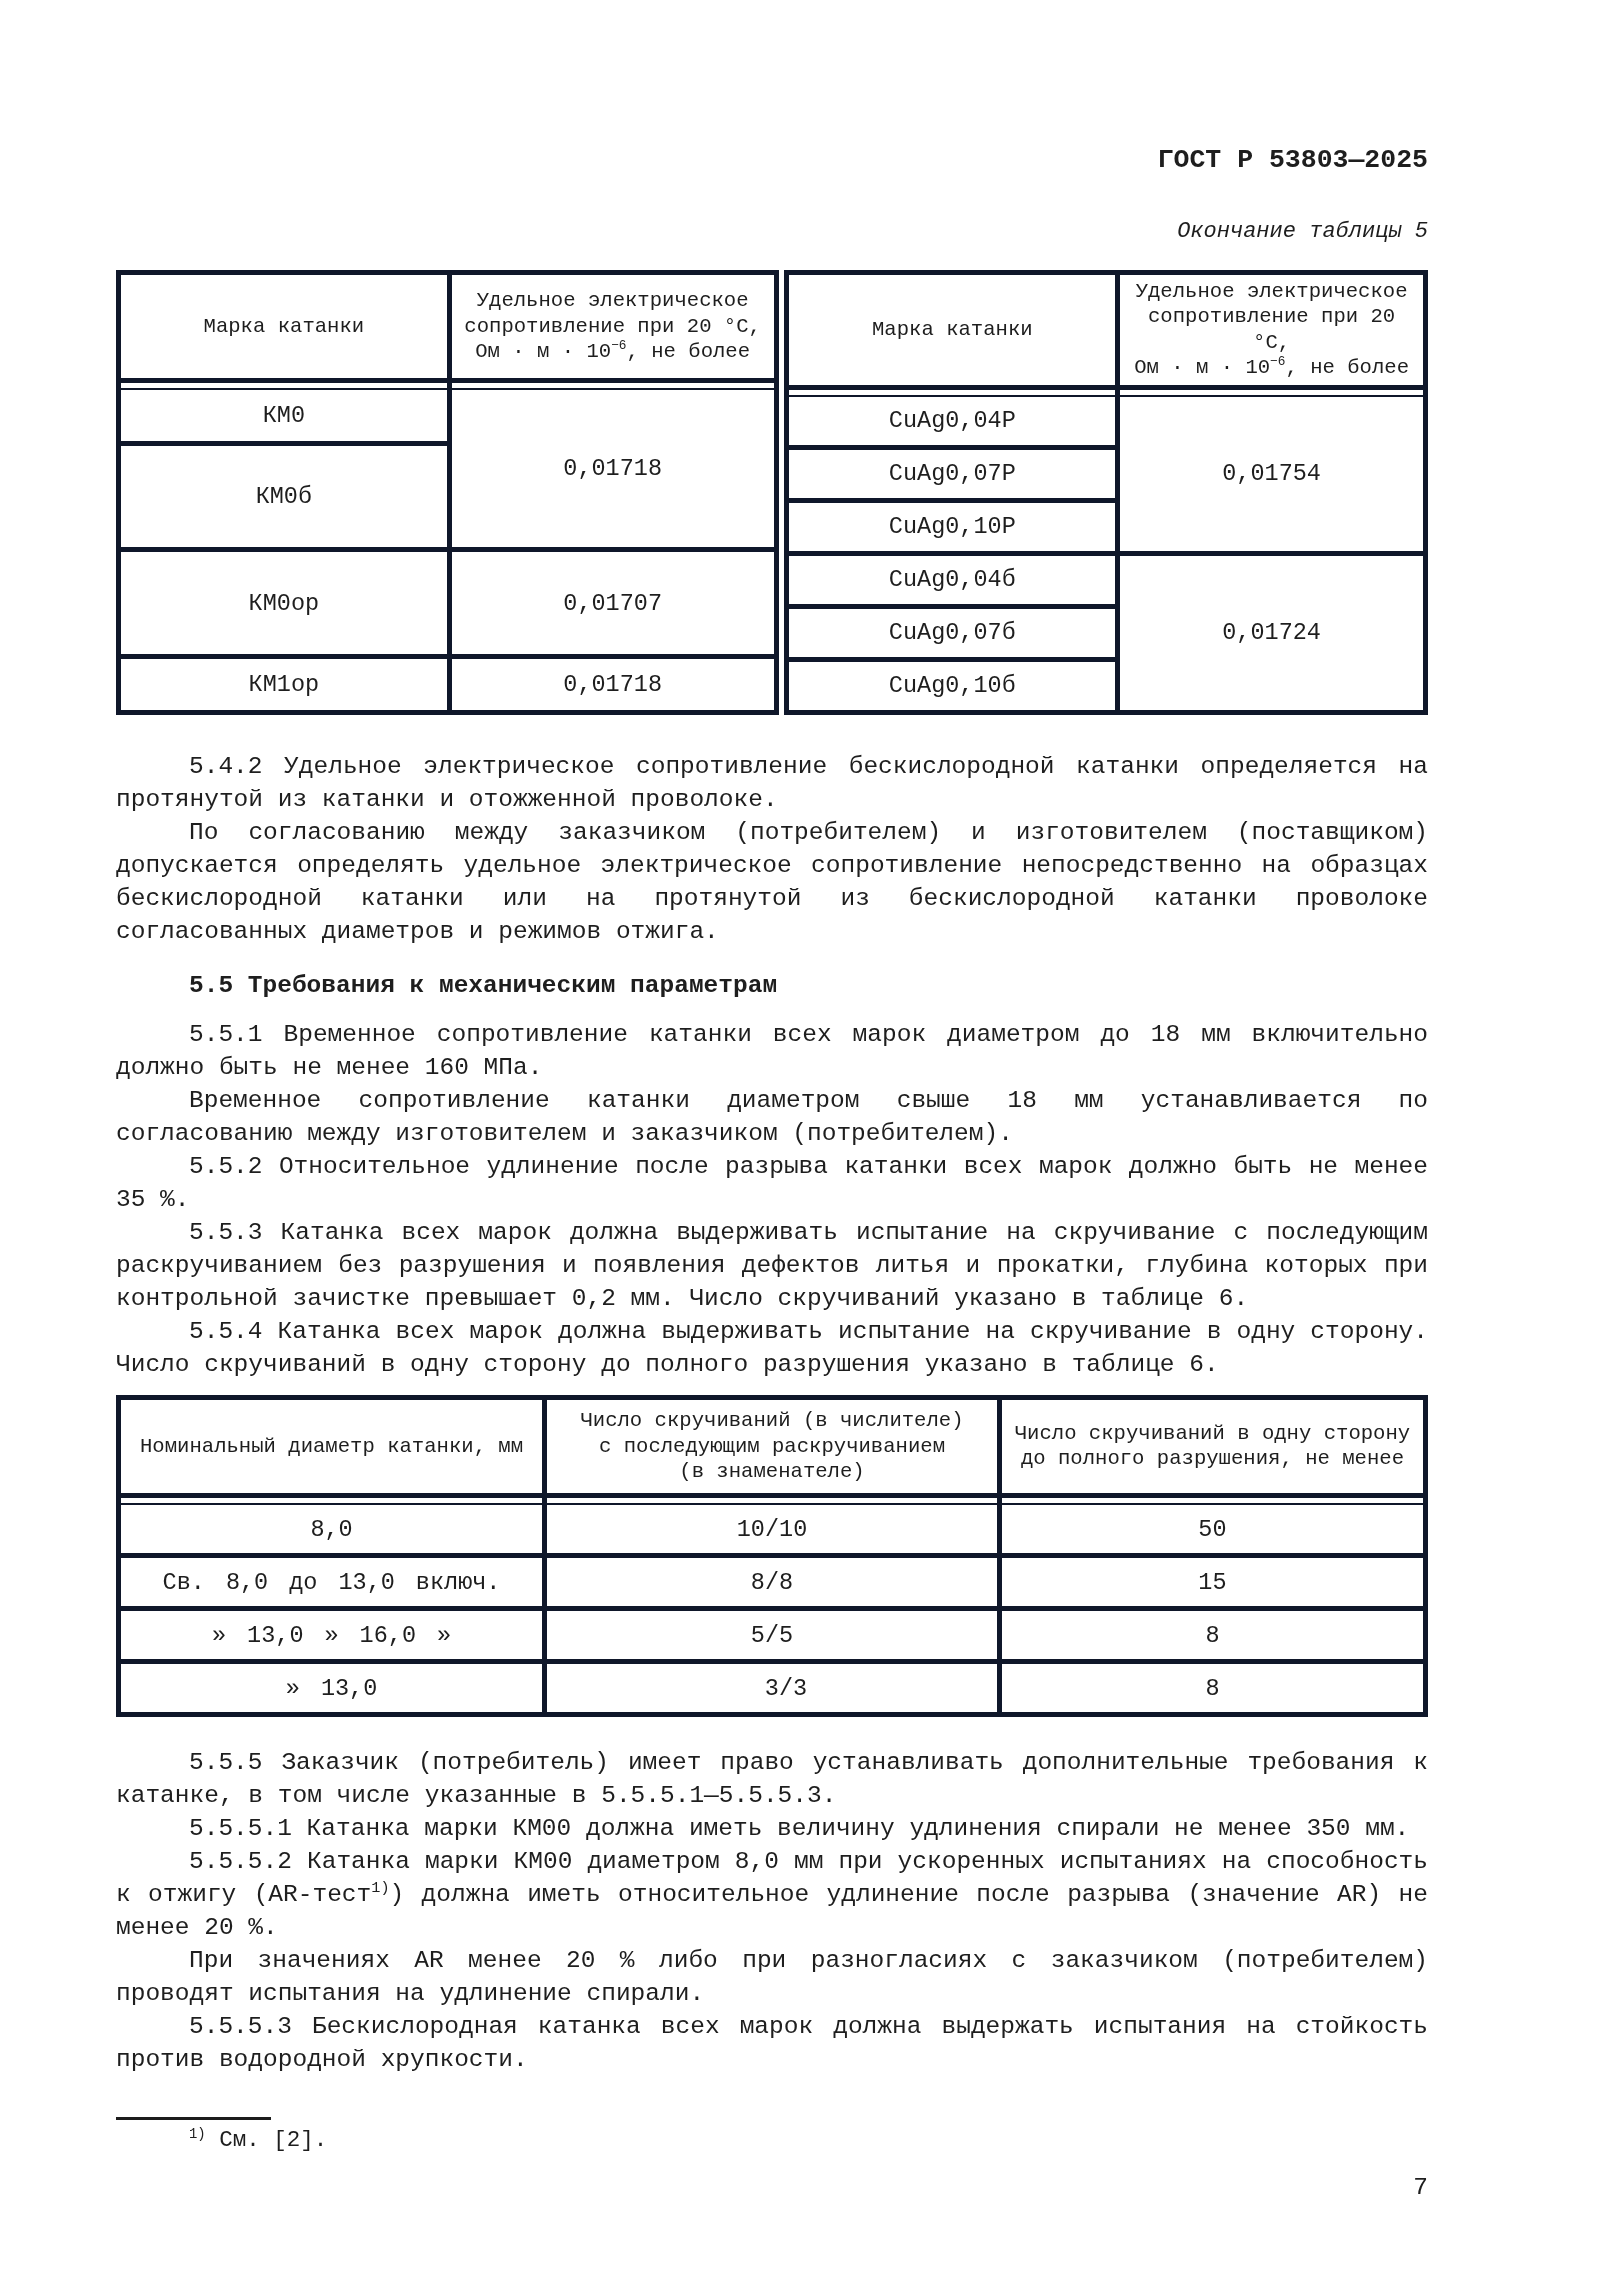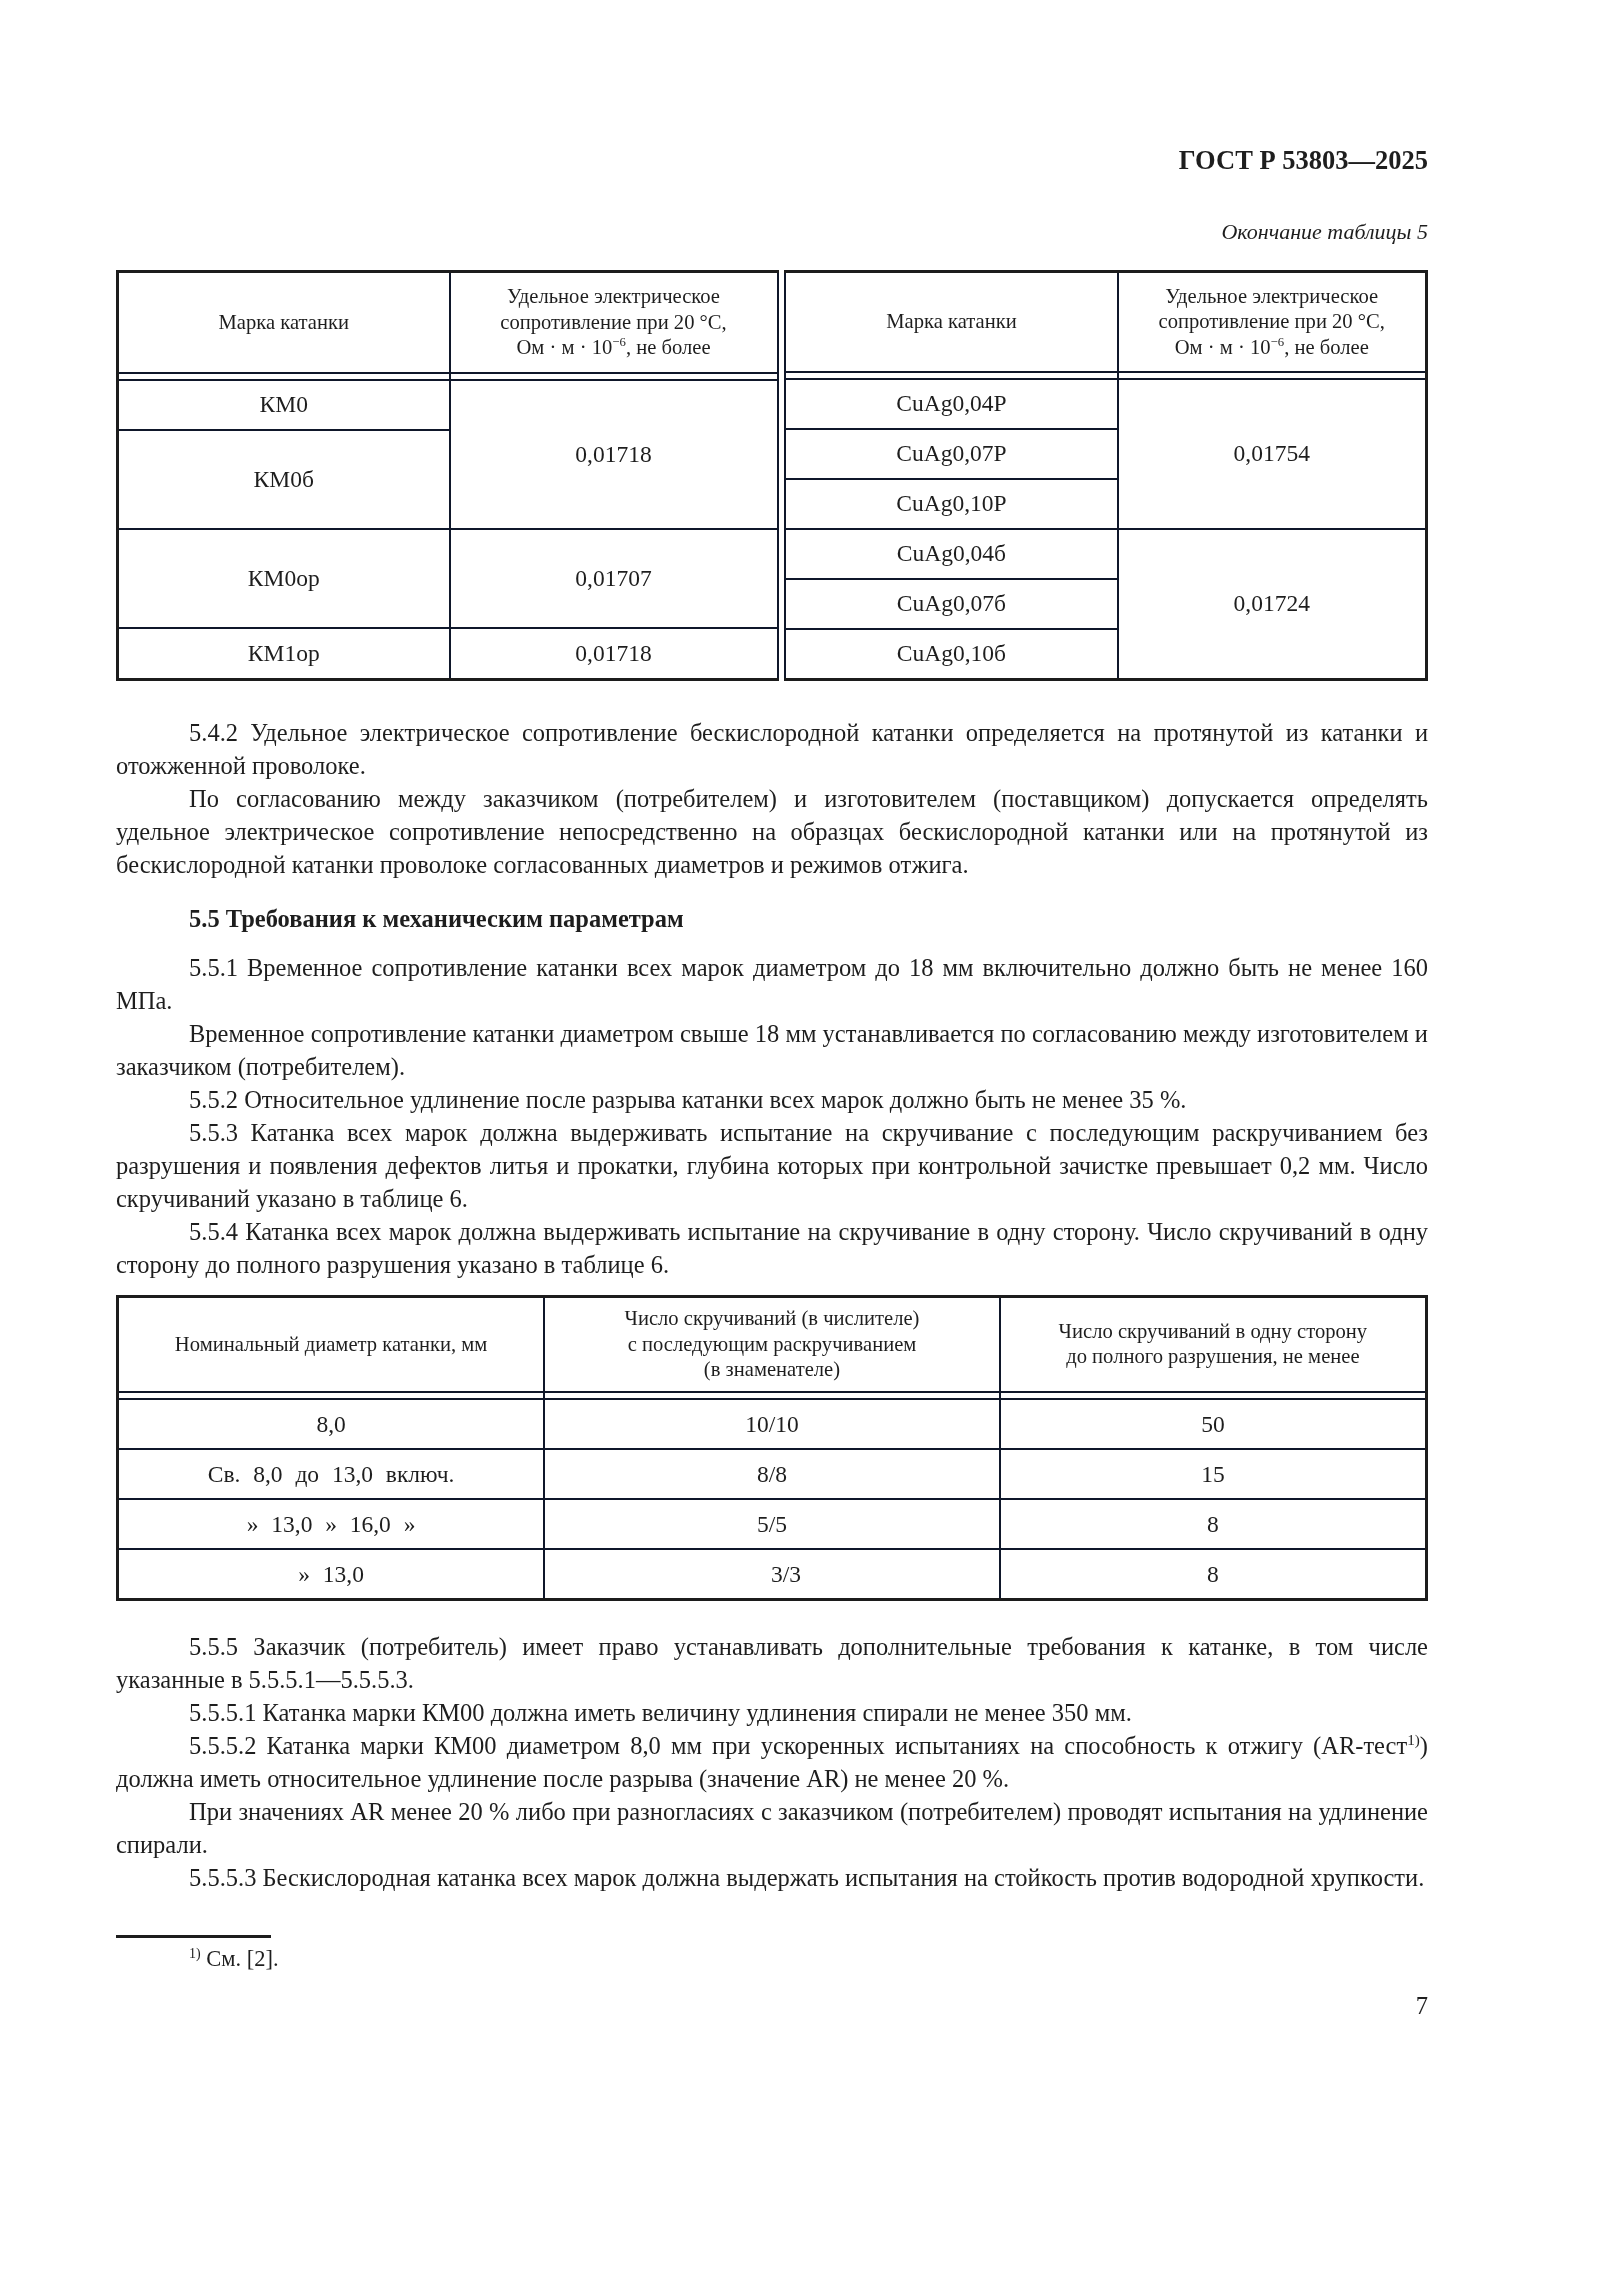--- a/index.html
+++ b/index.html
@@ -1,21 +1,21 @@
 <!DOCTYPE html>
 <html><head>
 <meta charset="utf-8">
 <style>
   html,body { margin:0; padding:0; background:#e8e8e8; }
   .page {
     position:relative;
     width:1621px; height:2293px;
     margin:0 auto;
     background:#ffffff;
-    font-family:Liberation Serif, serif;
+    font-family:Liberation Mono, monospace;
     color:#1e1e1e;
     overflow:hidden;
   }
   .content {
     position:absolute; left:116px; top:0; width:1312px;
   }
 
   
   .doc-header {
     margin-top:147px;
@@ -37,21 +37,21 @@
     margin-top:17.6px;
     font-size:23.5px;
     line-height:29px;
   }
   .spaced { letter-spacing:0.24em; }
   .cap-rest { margin-left:9.8px; }
 
   
   .dtable { border-collapse:collapse; table-layout:fixed; }
   .dtable td {
-    border:2px solid #0f172a;
+    border:5px solid #0f172a;
     text-align:center;
     vertical-align:middle;
     font-size:23.5px;
     line-height:29px;
     padding:0;
     overflow:hidden;
   }
   .dtable .th {
     font-size:20.6px;
     line-height:25.5px;

